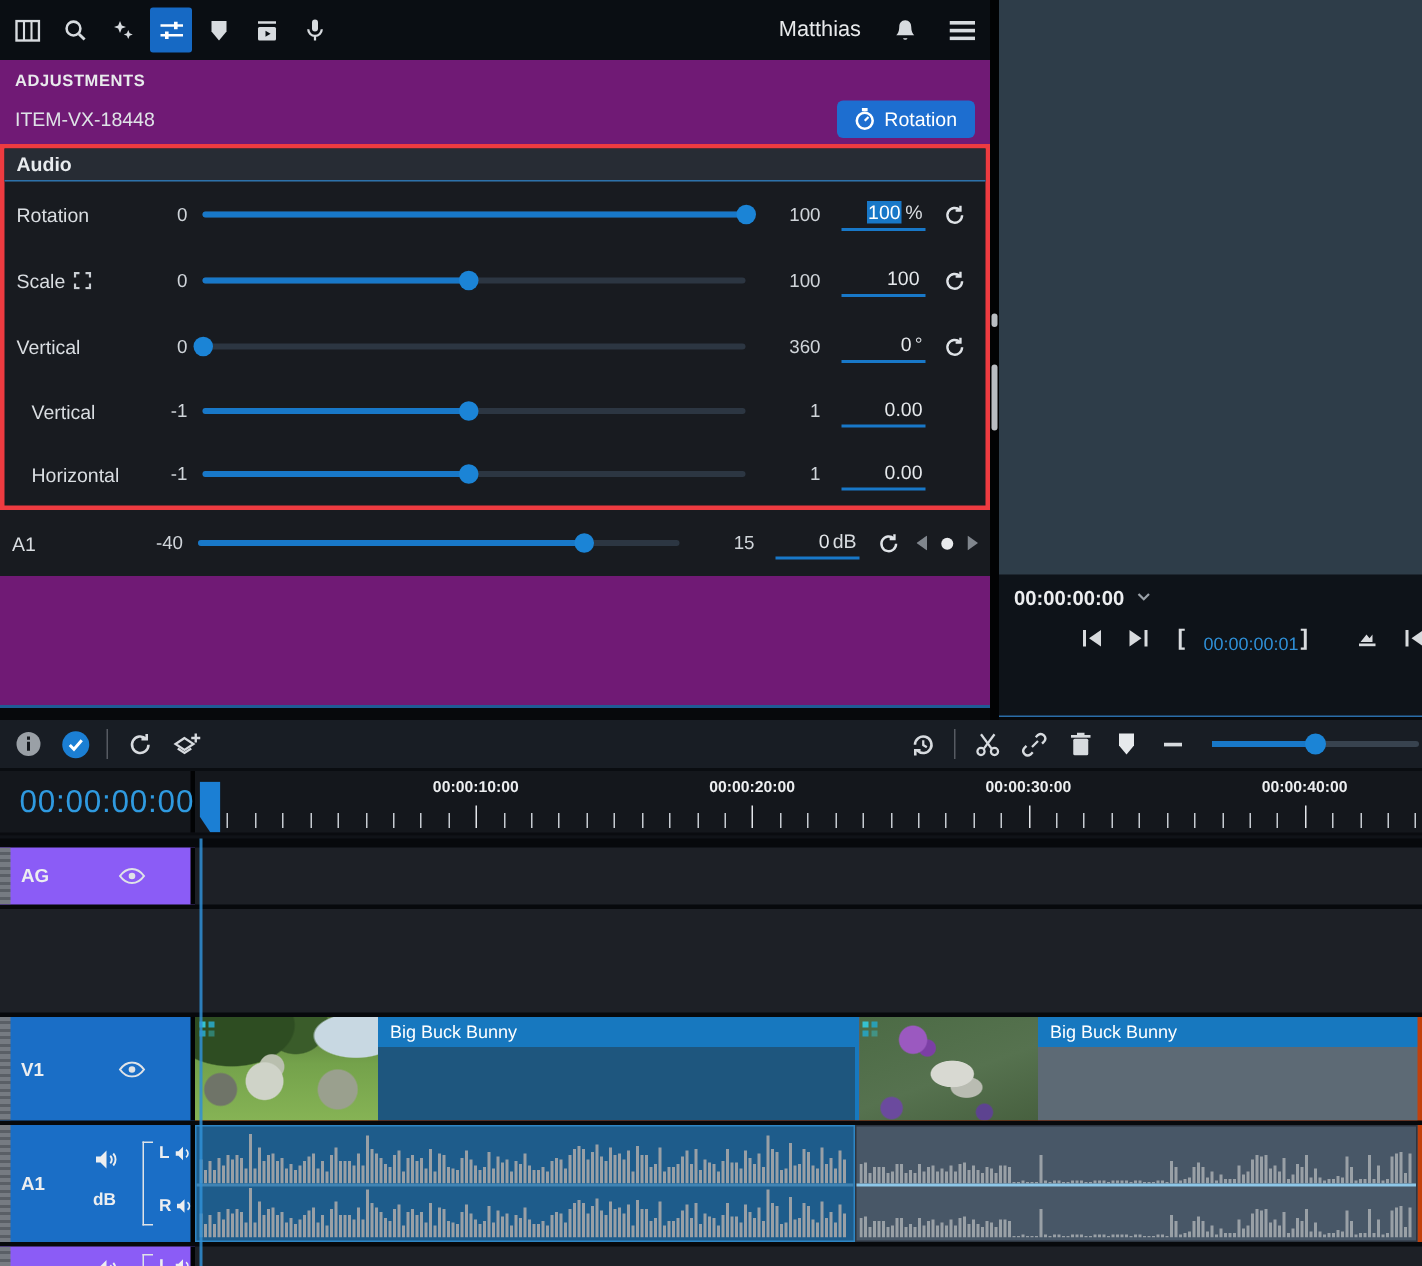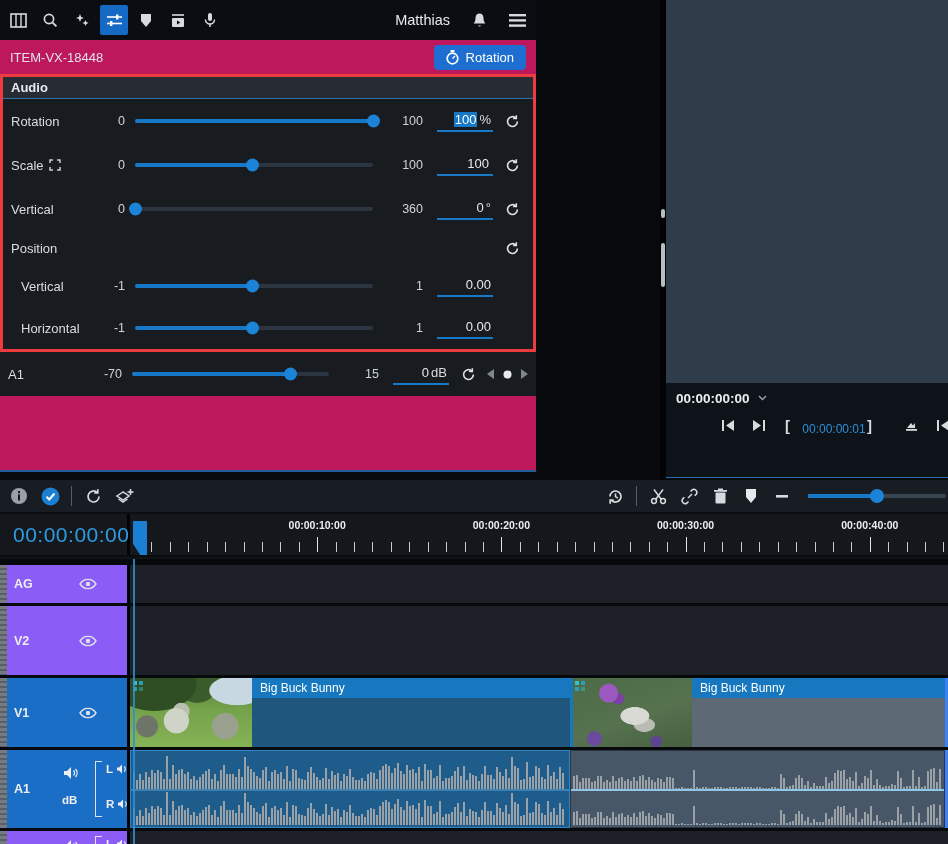--- a/index.html
+++ b/index.html
@@ -2,21 +2,21 @@
 <html><head>
 <meta charset="utf-8">
 <style>
   *{box-sizing:border-box;margin:0;padding:0}
   html,body{width:948px;height:844px;background:#000;font-family:"Liberation Sans",sans-serif;overflow:hidden}
   .app{position:relative;width:948px;height:844px;background:#07090c}
   svg{display:block}
   .ic{display:flex;align-items:center;justify-content:center}
 
   
-  .left-panel{position:absolute;left:0;top:0;width:536px;height:472px;background:#be185d;border-bottom:2px solid #1f5c95}
+  .left-panel{position:absolute;left:0;top:0;width:660px;height:472px;background:#701a75;border-bottom:2px solid #1f5c95}
   .top-toolbar{position:relative;height:40px;background:#0a0e13;display:flex;align-items:center;padding:0 10px 0 4px}
   .tb-slot{width:28px;height:30px;margin-right:4px;border-radius:2px;display:flex;align-items:center;justify-content:center;cursor:pointer}
   .tb-slot.active{background:#1669c4}
   .tb-right{margin-left:auto;display:flex;align-items:center;gap:22px}
   .user-name{color:#e8eaec;font-size:14.5px}
   .adj-title{padding:8px 10px 2px;color:#e8eaec;font-size:11px;font-weight:bold;letter-spacing:.4px}
   .item-row{height:34px;display:flex;align-items:center;padding:0 10px;color:#dfe3e7;font-size:13px}
   .kf-btn{margin-left:auto;height:25px;background:#1d6ed0;border-radius:4px;display:flex;align-items:center;gap:7px;padding:0 12px;color:#fff;font-size:13px;cursor:pointer}
 
   .video-box{border:3px solid #ee3b40;background:#181b20}
@@ -74,21 +74,21 @@
   .playhead-line{position:absolute;left:133px;top:79px;width:2px;bottom:0;background:#2f8fd6;opacity:.85;z-index:30;pointer-events:none}
 
   .tracks{position:absolute;left:0;top:79px;right:0;bottom:0;background:#07090c;display:flex;flex-direction:column;gap:3px;padding-top:6px}
   .trk{position:relative;display:flex;flex:0 0 auto}
   .trk-head{position:relative;width:130px;flex:0 0 auto;background:#8b5cf6;border-right:3px solid #020304;overflow:hidden;cursor:pointer}
   .trk.selected .trk-head{background:#1a6ec6}
   .trk-grip{position:absolute;left:0;top:0;bottom:0;width:7px;background:repeating-linear-gradient(180deg,#767b82 0 3px,#5a5f66 3px 5px);cursor:grab}
   .trk-label{position:absolute;left:14px;top:50%;transform:translateY(-50%);color:#eceef0;font-size:12.5px;font-weight:bold}
   .trk-eye{position:absolute;left:79px;top:50%;transform:translateY(-50%);cursor:pointer}
   .trk-content{position:relative;flex:1;background:#1d2026;overflow:hidden}
-  .trk.selected .trk-content{background:#3b82f6}
+  .trk.selected .trk-content{background:#c2410c}
 
   
   .spk-main{position:absolute;left:63px;top:16px;cursor:pointer}
   .db-lab{position:absolute;left:62px;top:44px;color:#eceef0;font-size:11.5px;font-weight:bold}
   .chan-bracket{position:absolute;left:95px;top:11px;width:7px;height:56px;border-left:1.5px solid #dfe3e7;border-top:1.5px solid #dfe3e7;border-bottom:1.5px solid #dfe3e7}
   .chan{position:absolute;left:106px;display:flex;align-items:center;gap:4px;color:#eceef0;font-size:11.5px;font-weight:bold}
   .chan.l{top:13px}.chan.r{top:48px}
 
   
   .clip{position:absolute;top:0;bottom:0;cursor:pointer}
@@ -192,20 +192,21 @@
         <span class="ic">
           <svg width="17" height="13" viewBox="0 0 17 13">
               <rect y="0" width="17" height="2.4" fill="#d7dbdf"></rect>
               <rect y="5.2" width="17" height="2.4" fill="#d7dbdf"></rect>
               <rect y="10.4" width="17" height="2.4" fill="#d7dbdf"></rect>
             </svg>
         </span>
       </div>
     </div>
 
+    <div class="adj-title">ADJUSTMENTS</div>
 
     <div class="item-row">
       <span>ITEM-VX-18448</span>
       <div class="kf-btn">
         <svg width="13" height="15" viewBox="0 0 13 15">
             <rect x="4.6" y="0" width="3.8" height="2.2" fill="#fff"></rect>
             <circle cx="6.5" cy="8.5" r="5.3" fill="none" stroke="#fff" stroke-width="1.7"></circle>
             <line x1="6.5" y1="8.5" x2="9" y2="6" stroke="#fff" stroke-width="1.5"></line>
           </svg>
         <span>Rotation</span>
@@ -273,30 +274,20 @@
             <span class="unit">°</span>
           </div>
         <span class="reset">
             <svg width="15" height="15" viewBox="0 0 15 15">
               <path d="M12.4 7.5a4.9 4.9 0 1 1-1.5-3.5" fill="none" stroke="#dfe3e7" stroke-width="1.6"></path>
               <path d="M11.3 1.2v3.2H8.1" fill="none" stroke="#dfe3e7" stroke-width="1.6"></path>
             </svg>
           </span>
       </div>
 
-      <div class="adj-row group">
-        <span class="lbl">Position</span>
-        <span class="spacer"></span>
-        <span class="reset">
-            <svg width="15" height="15" viewBox="0 0 15 15">
-              <path d="M12.4 7.5a4.9 4.9 0 1 1-1.5-3.5" fill="none" stroke="#dfe3e7" stroke-width="1.6"></path>
-              <path d="M11.3 1.2v3.2H8.1" fill="none" stroke="#dfe3e7" stroke-width="1.6"></path>
-            </svg>
-          </span>
-      </div>
 
       <div class="adj-row sub">
         <span class="lbl">Vertical</span>
         <span class="minv">-1</span>
         <div class="track">
             <div class="fill" style="width: 49%;"></div>
             <div class="knob" style="left: calc(49% - 6px);"></div>
           </div>
         <span class="maxv">1</span>
         <div class="field">
@@ -320,21 +311,21 @@
           </div>
         <span class="reset empty">
             <svg width="15" height="15" viewBox="0 0 15 15"></svg>
           </span>
       </div>
     </div>
 
     <div class="audio-box">
       <div class="adj-row">
         <span class="lbl">A1</span>
-        <span class="minv">-70</span>
+        <span class="minv">-40</span>
         <div class="track">
             <div class="fill" style="width: 80%;"></div>
             <div class="knob" style="left: calc(80% - 6px);"></div>
           </div>
         <span class="maxv">15</span>
         <div class="field">
             <span class="val">0</span>
             <span class="unit">dB</span>
           </div>
         <span class="reset">
@@ -549,30 +540,20 @@
               <svg width="18" height="11" viewBox="0 0 18 11">
                 <path d="M1 5.5C3.5 2 6 .8 9 .8s5.5 1.2 8 4.7c-2.5 3.5-5 4.7-8 4.7S3.5 9 1 5.5z" fill="none" stroke="#dfe3e7" stroke-width="1.4"></path>
                 <circle cx="9" cy="5.5" r="2.2" fill="#dfe3e7"></circle>
               </svg>
             </span>
         </div>
         <div class="trk-content"></div>
       </div>
 
       <div class="trk" style="height:69px">
-        <div class="trk-head">
-          <div class="trk-grip"></div>
-          <span class="trk-label">V2</span>
-          <span class="trk-eye">
-              <svg width="18" height="11" viewBox="0 0 18 11">
-                <path d="M1 5.5C3.5 2 6 .8 9 .8s5.5 1.2 8 4.7c-2.5 3.5-5 4.7-8 4.7S3.5 9 1 5.5z" fill="none" stroke="#dfe3e7" stroke-width="1.4"></path>
-                <circle cx="9" cy="5.5" r="2.2" fill="#dfe3e7"></circle>
-              </svg>
-            </span>
-        </div>
         <div class="trk-content"></div>
       </div>
 
       <div class="trk selected" style="height:69px">
         <div class="trk-head">
           <div class="trk-grip"></div>
           <span class="trk-label">V1</span>
           <span class="trk-eye">
               <svg width="18" height="11" viewBox="0 0 18 11">
                 <path d="M1 5.5C3.5 2 6 .8 9 .8s5.5 1.2 8 4.7c-2.5 3.5-5 4.7-8 4.7S3.5 9 1 5.5z" fill="none" stroke="#dfe3e7" stroke-width="1.4"></path>

